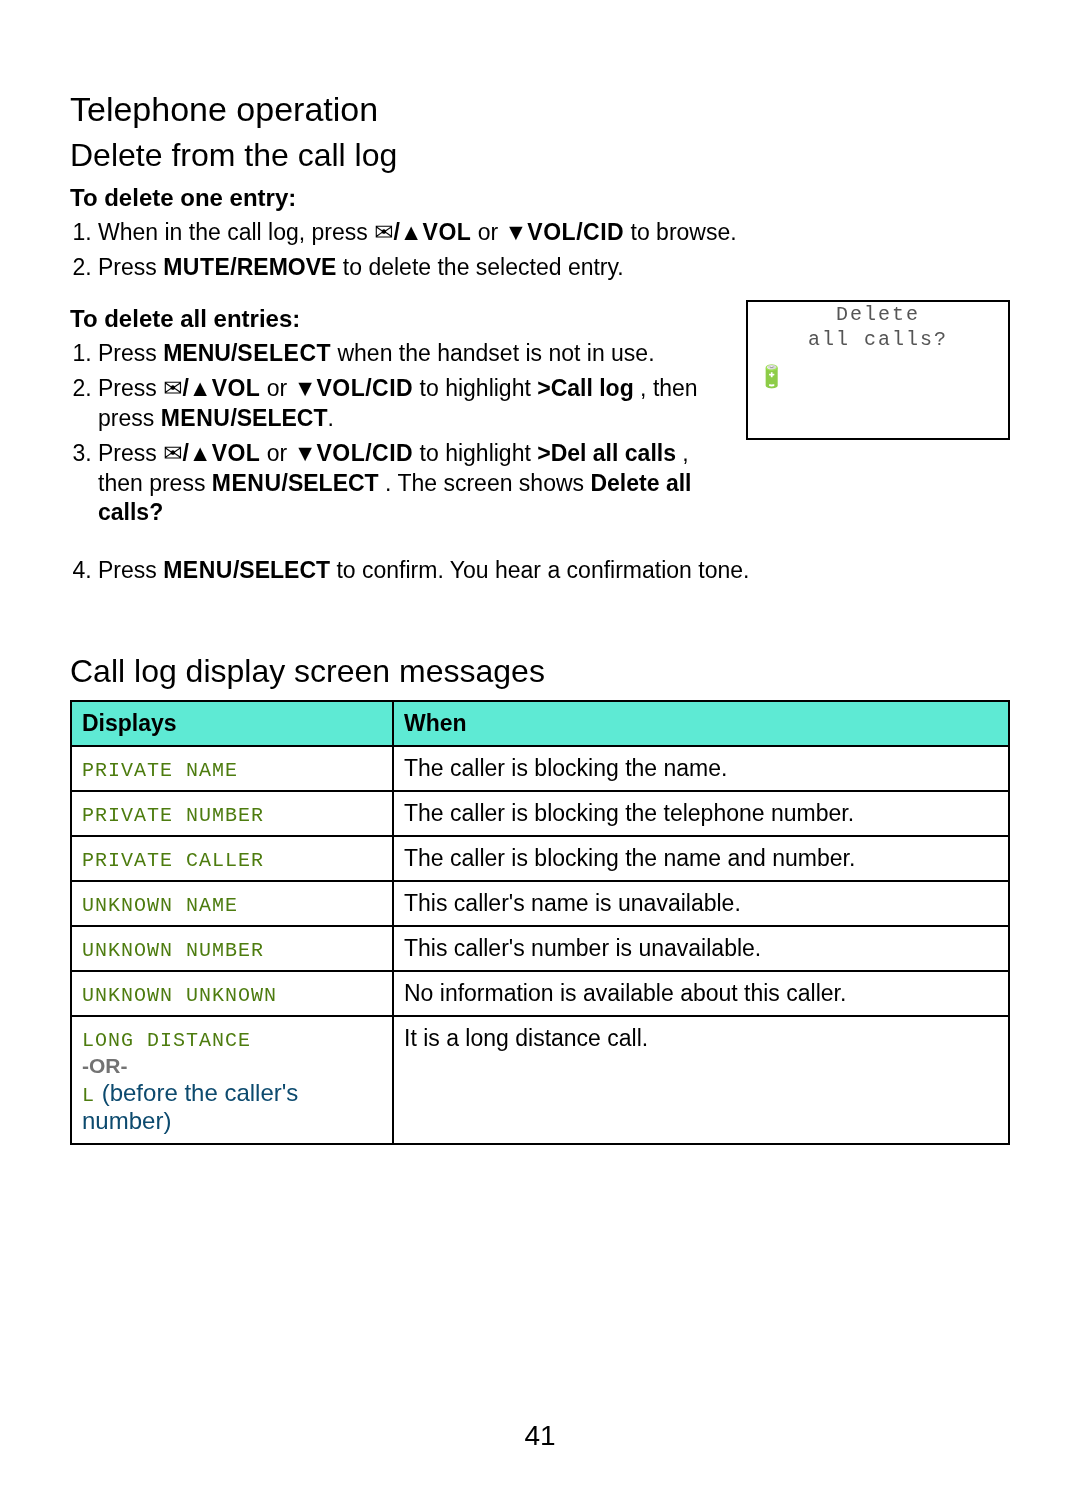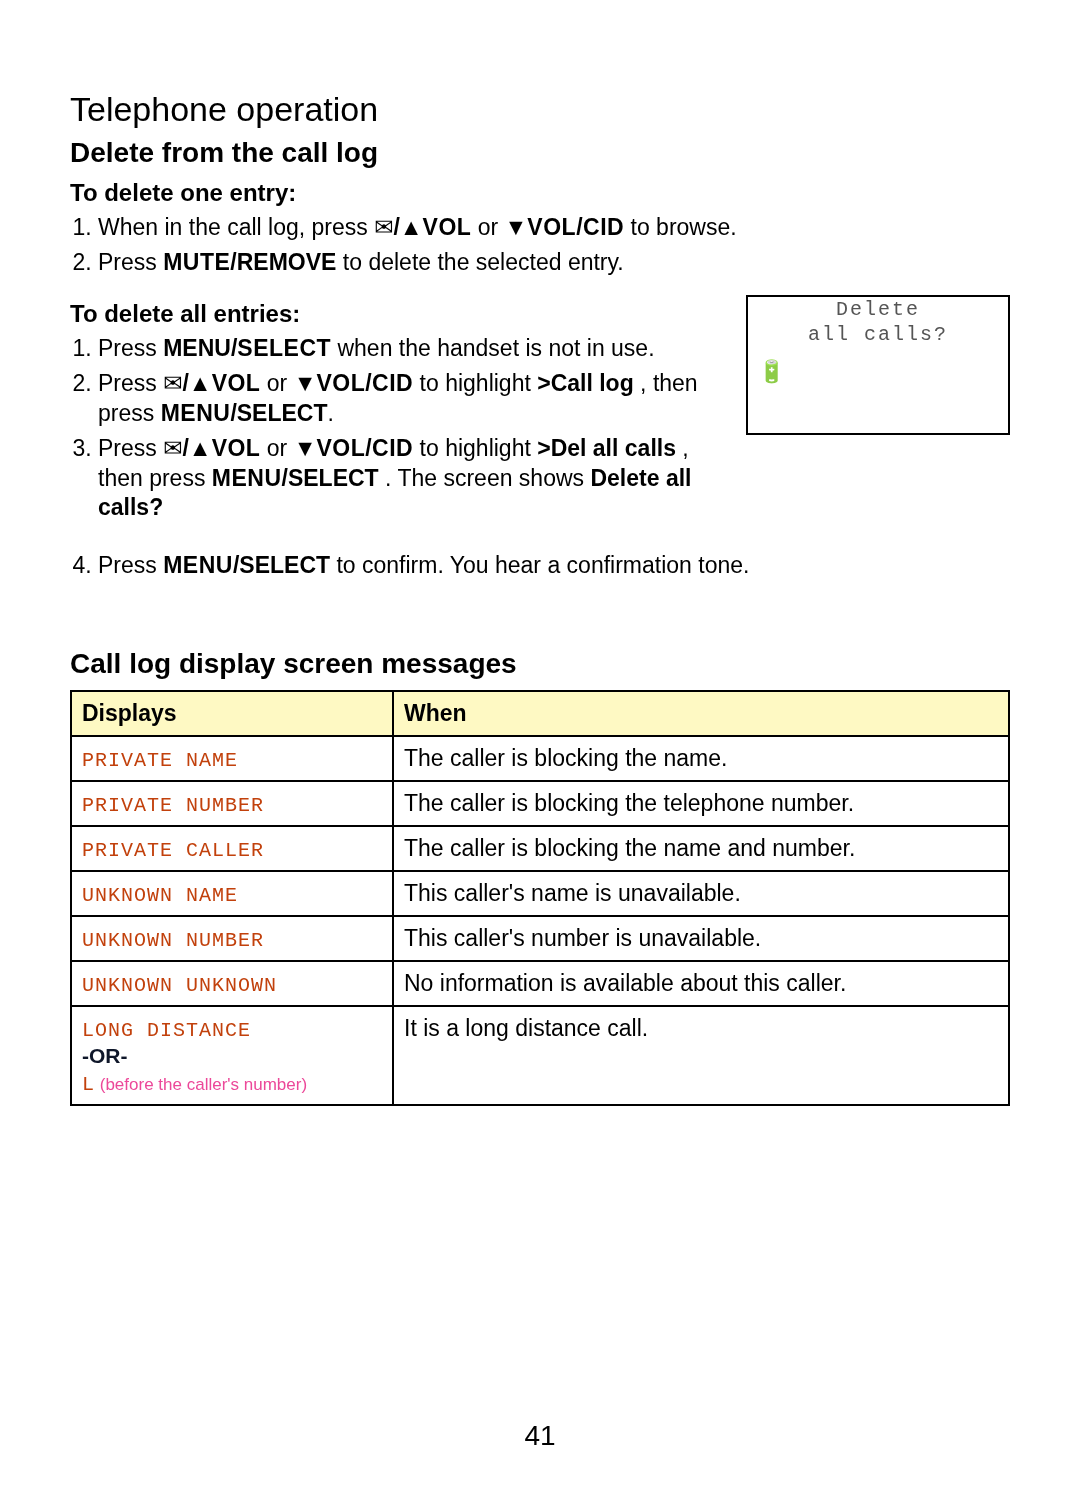--- a/index.html
+++ b/index.html
@@ -11,22 +11,22 @@
   }
   .page{
     padding:90px 70px 0 70px;
   }
   h1{
     font-size:34px;
     font-weight:normal;
     margin:0 0 8px 0;
   }
   h2{
-    font-size:28px;
-    font-weight:bold;
+    font-size:32px;
+    font-weight:normal;
     margin:0 0 10px 0;
   }
   h3.sub{
     font-size:24px;
     font-weight:bold;
     margin:0 0 6px 0;
   }
   ol{
     font-size:23px;
     margin:0 0 22px 0;
@@ -79,43 +79,43 @@
     margin-top:10px;
     font-size:23px;
   }
   table.msgs th,table.msgs td{
     border:2px solid #000;
     padding:8px 10px;
     text-align:left;
     vertical-align:top;
   }
   table.msgs th{
-    background:#fef9c3;
+    background:#5eead4;
     font-weight:bold;
   }
   table.msgs th:first-child{width:300px}
   .lcdfont{
     font-family:"Courier New",monospace;
     letter-spacing:1px;
-    color:#c2410c;
+    color:#4d7c0f;
     font-size:20px;
     white-space:nowrap;
   }
   .or{
     font-family:Arial,Helvetica,sans-serif;
-    color:#0f172a;
+    color:#737373;
     font-weight:bold;
     letter-spacing:0;
     font-size:21px;
   }
   .sub2{
     font-family:Arial,Helvetica,sans-serif;
-    color:#ec4899;
+    color:#0c4a6e;
     letter-spacing:0;
-    font-size:17px;
+    font-size:24px;
   }
   .pagenum{
     position:absolute;
     left:0;right:0;
     bottom:60px;
     text-align:center;
     font-size:28px;
   }
 </style>
 </head>

